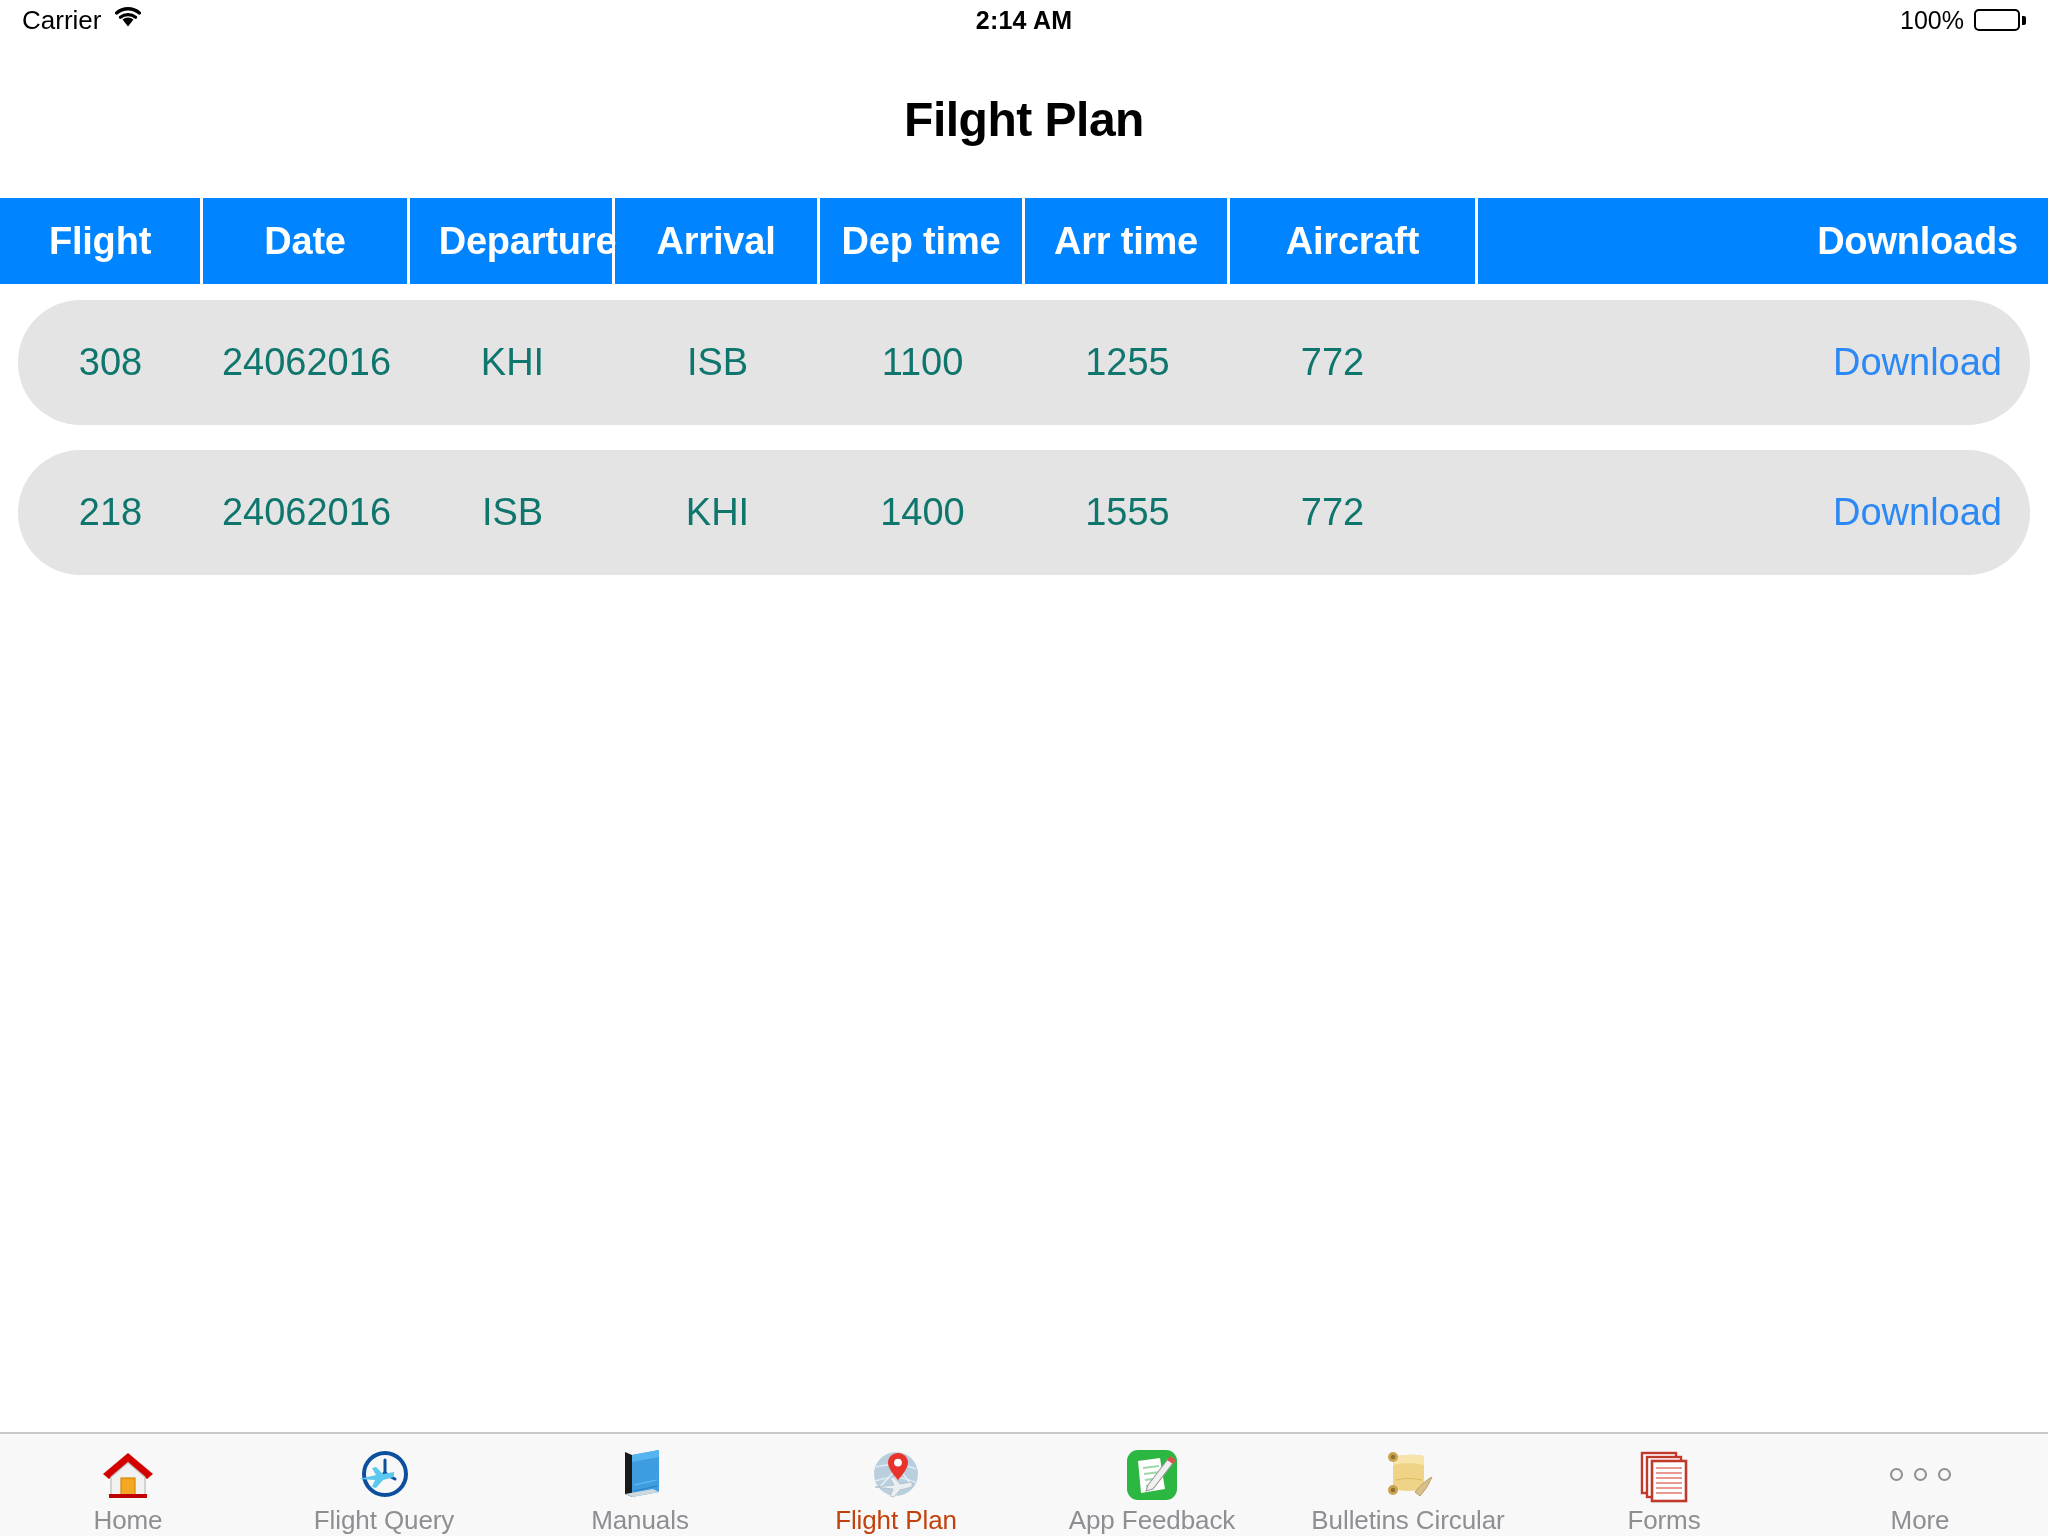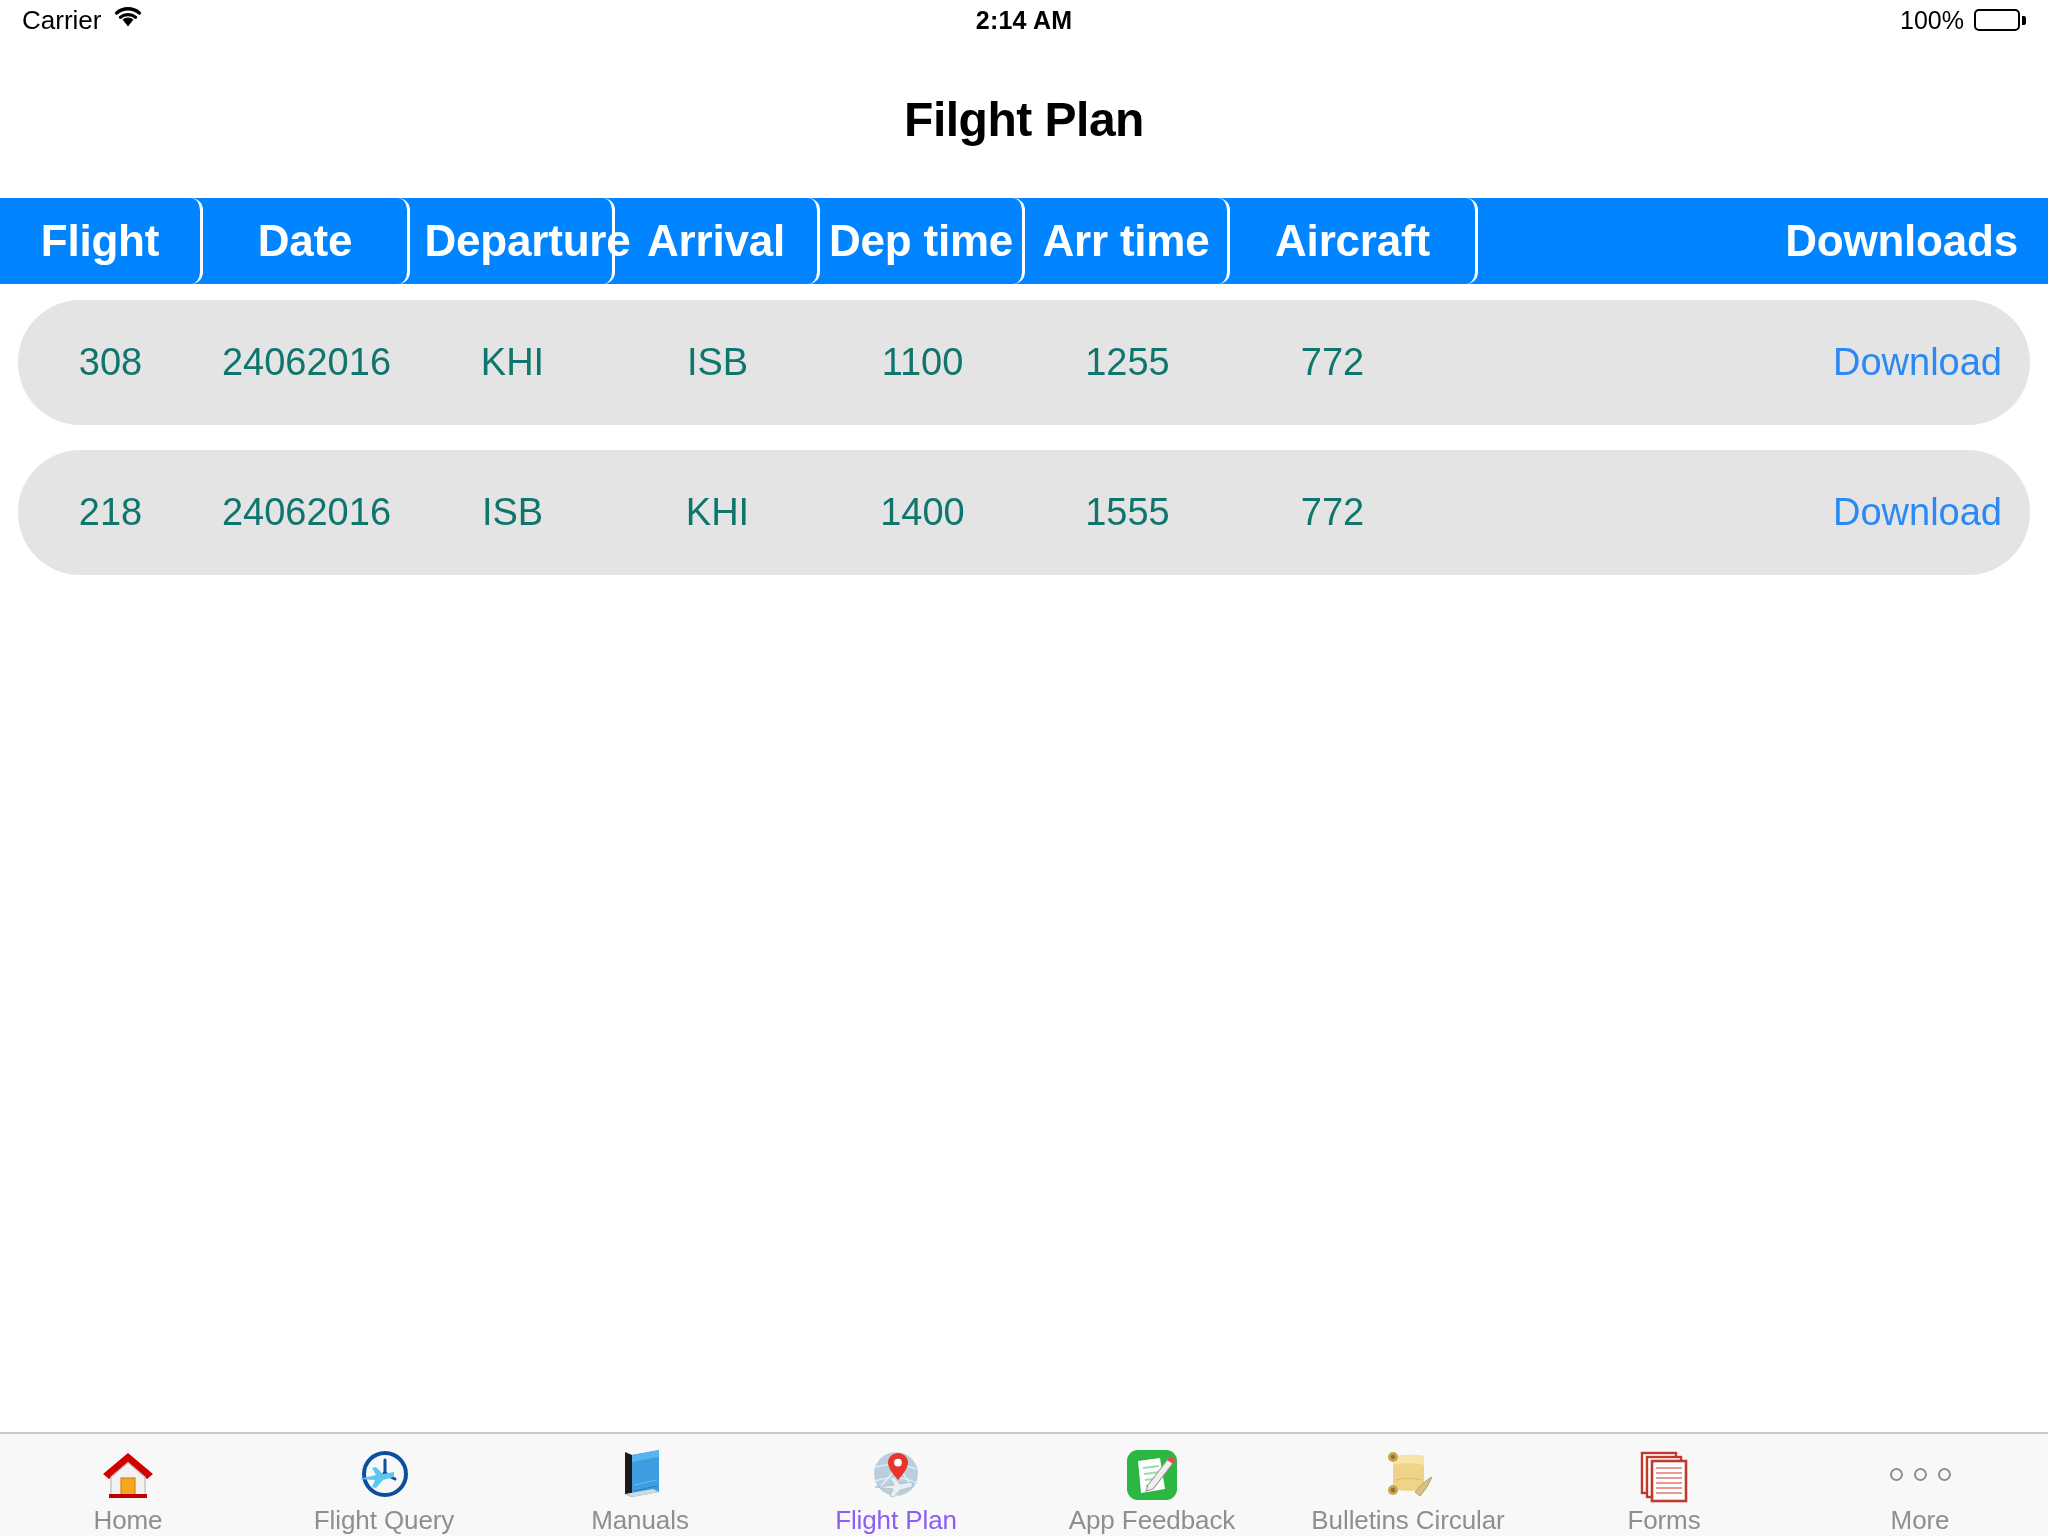--- a/index.html
+++ b/index.html
@@ -91,25 +91,24 @@
     height: 86px;
     background: #0084ff;
     display: flex;
     align-items: stretch;
   }
   .th {
     display: flex;
     align-items: center;
     justify-content: center;
     color: #ffffff;
-    font-size: 44px;
+    font-size: 38px;
     font-weight: bold;
     border-right: 3px solid #ffffff;
     letter-spacing: -0.2px;
-    border-radius: 12px;
   }
   .th-flight     { width: 203px; }
   .th-date       { width: 207px; }
   .th-departure  { width: 205px; padding-left: 33px; }
   .th-arrival    { width: 205px; }
   .th-deptime    { width: 205px; }
   .th-arrtime    { width: 205px; }
   .th-aircraft   { width: 248px; }
   .th-downloads {
     flex: 1;
@@ -182,21 +181,21 @@
     display: flex;
     align-items: center;
     justify-content: center;
     margin-bottom: 2px;
   }
   .tab-label {
     font-size: 26px;
     color: #8e8e93;
     letter-spacing: -0.1px;
   }
-  .tab-item.selected .tab-label { color: #8b5cf6; }
+  .tab-item.selected .tab-label { color: #c2410c; }
 
   
   .more-dots { display: flex; gap: 11px; align-items: center; }
   .more-dot {
     width: 13px; height: 13px;
     border: 2px solid #8e8e93;
     border-radius: 50%;
   }
 </style>
 </head>

